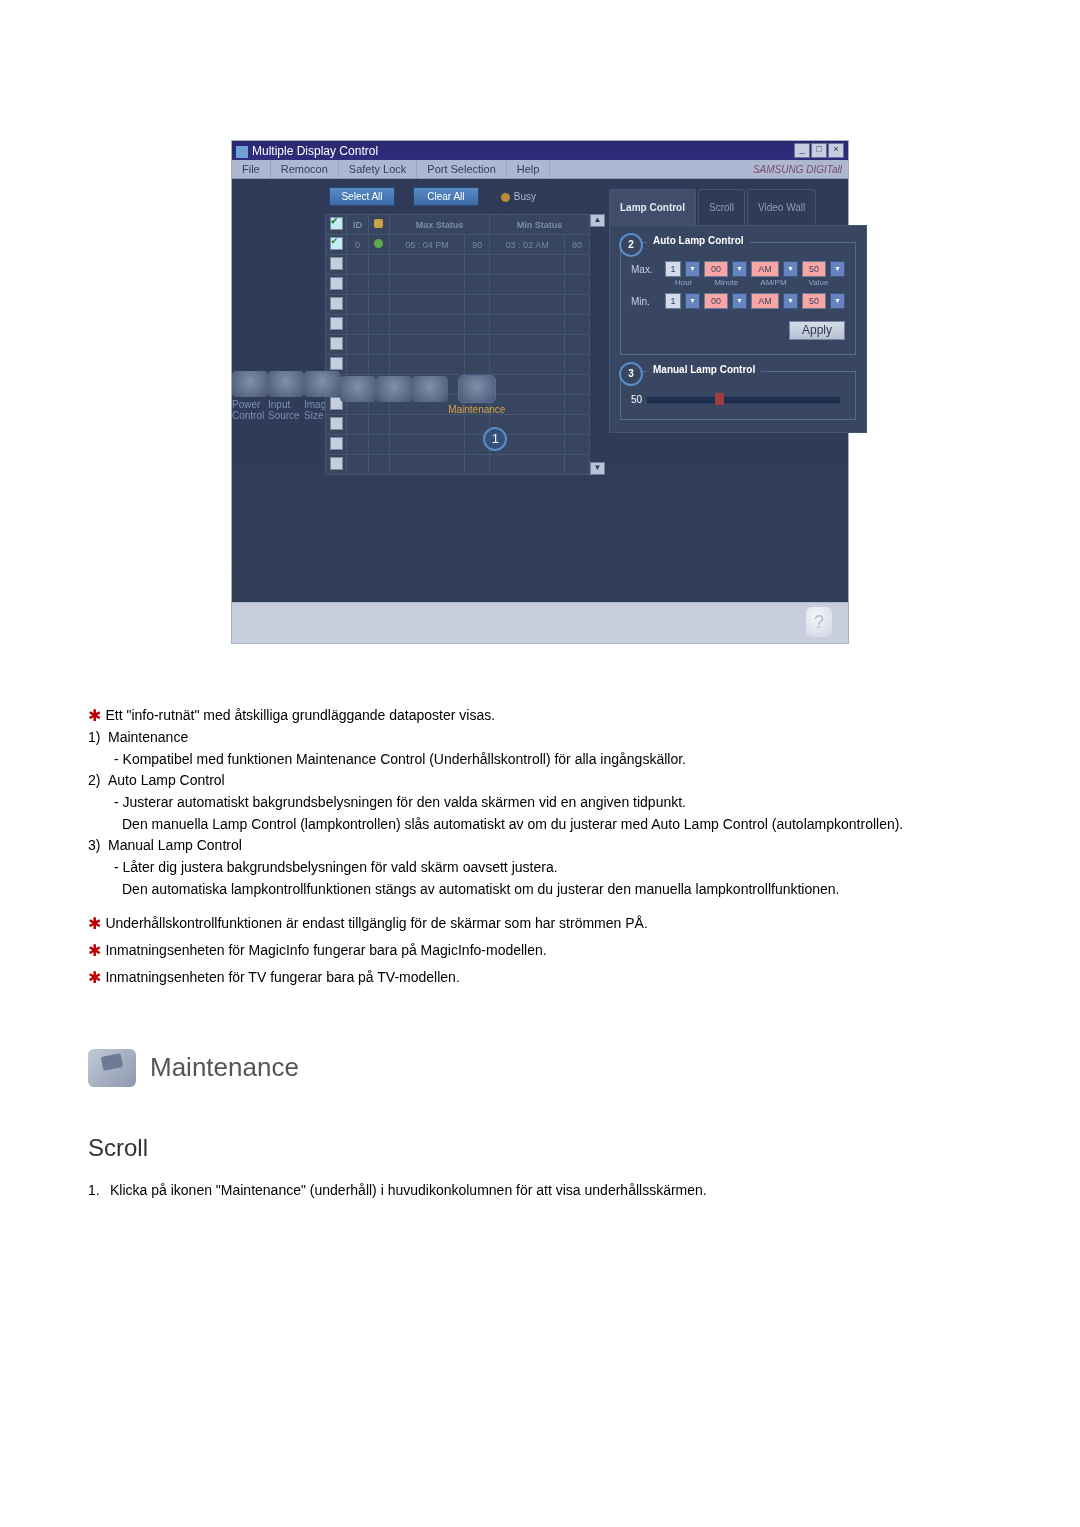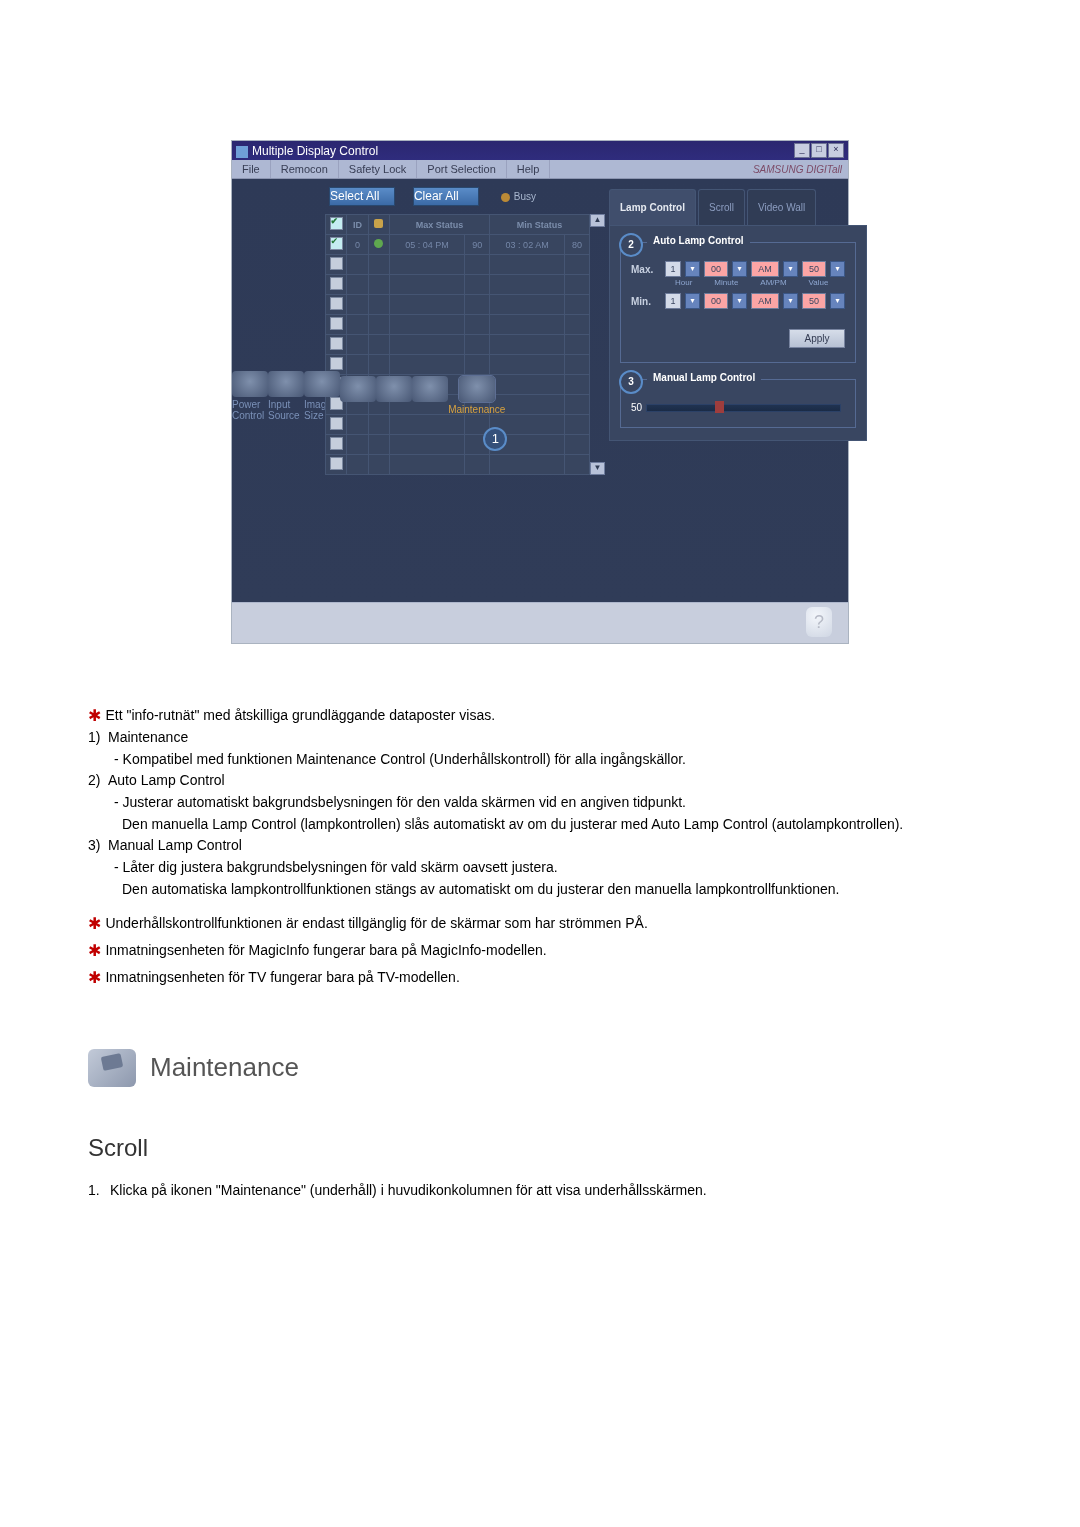--- a/index.html
+++ b/index.html
@@ -13,21 +13,21 @@
   .brand{margin-left:auto;margin-right:6px;font-style:italic;font-size:10px;color:#7c4b67}
   .canvas{background:linear-gradient(#2e3a57,#303c58);height:423px;display:flex}
   .sidebar{width:93px;padding-top:14px;display:flex;flex-direction:row;align-items:center;gap:0;color:#778eb7;font-size:10px}
   .sb-item{display:flex;flex-direction:column;align-items:center;margin-bottom:4px}
   .sb-icon{width:36px;height:26px;border-radius:4px;background:radial-gradient(circle at 50% 40%,#7f90ac,#485774);margin-bottom:2px;position:relative}
   .sb-icon.maint{outline:1px solid #5d6e93}
   .sb-label{font-size:10px;color:#7a90b7}
   .sb-label.active{color:#d8a23f}
   .badge-1{position:absolute;right:-2px;bottom:-36px;width:20px;height:20px;border:2px solid #5a8cc8;border-radius:50%;background:#35507a;color:#fff;font-size:13px;text-align:center;line-height:20px}
   .grid-pane{width:280px;padding-top:8px}
-  .btn-sel{display:inline-block;width:64px;height:17px;background:linear-gradient(#5a8cc8,#3b6aa6);color:#fff;font-size:12px;line-height:17px;border:1px solid #29486f;margin-left:4px}
+  .btn-sel{display:inline-block;width:64px;height:17px;background:linear-gradient(#5a8cc8,#3b6aa6);color:#fff;font-size:10px;text-align:center;line-height:17px;border:1px solid #29486f;margin-left:4px}
   .btn-sel.cl{margin-left:14px}
   .busy{display:inline-block;margin-left:18px;color:#a8b6ce;font-size:10px}
   .busy-dot{display:inline-block;width:9px;height:9px;border-radius:50%;background:#bb8a36;margin-right:4px;vertical-align:middle}
   table.grid{border-collapse:collapse;margin-top:8px;font-size:9px;color:#7587a8;width:265px}
   .grid th,.grid td{border:1px solid #455573;background:#38455f;height:19px;text-align:center;padding:0 2px}
   .grid th{color:#7b8dab}
   .grid td.chk{width:16px}
   .chkbox{width:11px;height:11px;background:#c5cedc;border:1px solid #7d8aa2;display:inline-block}
   .chkbox.on{background:#c5eef2;position:relative}
   .chkbox.on:after{content:"✔";position:absolute;font-size:9px;color:#267a3a;left:0;top:-2px}
@@ -35,27 +35,27 @@
   .gdot{width:9px;height:9px;border-radius:50%;background:#5fa84f;display:inline-block}
   .right-pane{flex:1;padding-top:28px;padding-left:6px;padding-right:10px;color:#c9d3e3}
   .tabs{display:flex;gap:2px;font-size:10px;color:#8c9dc0;height:18px;align-items:flex-end}
   .tab{padding:12px 10px;border:1px solid #445574;border-bottom:none;border-radius:3px 3px 0 0;background:#303c55}
   .tab.active{background:#404e6c;color:#e5e9f0;font-weight:bold}
   .panel{border:1px solid #445574;background:#394661;padding:10px 10px 12px 10px;font-size:10px;color:#c7d0e0}
   .fieldset{border:1px solid #556a93;padding:12px 10px 14px 10px;position:relative;margin-top:6px}
   .fs-title{position:absolute;top:-8px;left:26px;background:#394661;padding:0 6px;font-weight:bold;color:#fff;font-size:10px}
   .circle-num{width:20px;height:20px;border:2px solid #5a8cc8;border-radius:50%;display:inline-block;text-align:center;line-height:20px;font-weight:bold;color:#fff;position:absolute;left:-2px;top:-10px;background:#394661}
   .lamp-row{display:flex;align-items:center;gap:4px;margin-top:6px}
-  .lamp-row .lbl{width:30px;font-weight:bold}
+  .lamp-row .lbl{width:30px;font-weight:normal}
   .numbox{width:14px;height:14px;background:#d3dae8;border:1px solid #6d7b9a;color:#3a4660;text-align:center;font-size:9px;line-height:14px}
   .combo{width:22px;height:14px;background:#fca5a5;border:1px solid #6d7b9a;color:#3a4660;text-align:center;font-size:9px;line-height:14px}
   .combo.val{width:26px}
   .combo-arr{width:13px;height:14px;background:#6684bd;border:1px solid #3b5787;color:#fff;font-size:8px;line-height:14px;text-align:center}
   .sublabels{display:flex;gap:22px;font-size:8px;color:#8ea6d0;margin-left:44px;margin-top:1px}
-  .apply-btn{float:right;margin-top:20px;width:54px;height:17px;background:linear-gradient(#d6dde9,#b7c1d4);border:1px solid #7884a0;color:#333b52;font-size:10px;text-align:center;line-height:17px}
+  .apply-btn{float:right;margin-top:12px;width:54px;height:17px;background:linear-gradient(#d6dde9,#b7c1d4);border:1px solid #7884a0;color:#333b52;font-size:12px;text-align:center;line-height:17px}
   .slider-track{height:6px;flex:1;background:linear-gradient(#203351,#1a2b46);border:1px solid #2b4167;position:relative;margin:0 4px}
   .slider-thumb{position:absolute;width:9px;height:12px;background:#9e3d3d;left:35%;top:-4px}
   .slider-row{display:flex;align-items:center;margin-top:10px;color:#fff}
   .footer{height:40px;background:#c8cedd;border-top:1px solid #aeb7cc;position:relative}
   .footer .qm{position:absolute;right:16px;top:4px;width:26px;height:30px;border-radius:6px;background:radial-gradient(circle at 40% 30%,#f3f6fb,#cfd6e3);text-align:center;font-size:18px;color:#b6bac6;line-height:30px}
   .doc{margin-top:40px;font-size:14px;line-height:1.45}
   .star{color:#c00000;font-size:16px;margin-right:4px;vertical-align:-1px}
   .ol-item{}
   .ol-item .num{display:inline-block;width:20px}
   .sub{margin-left:26px;margin-top:2px}

